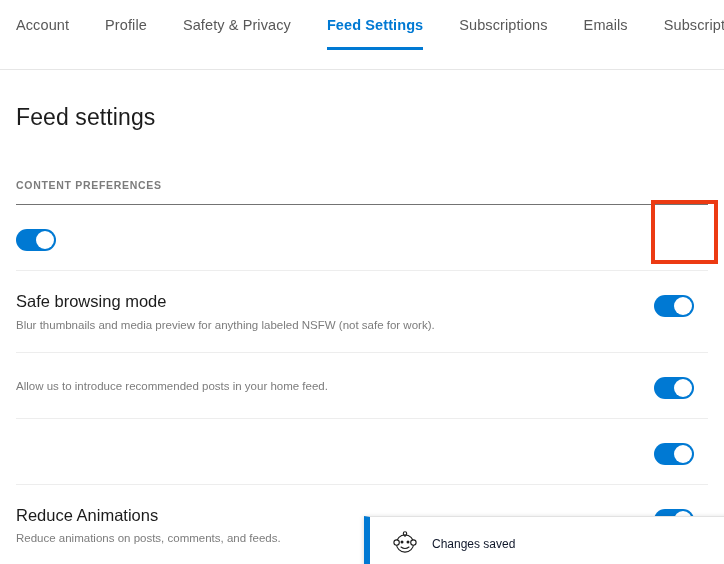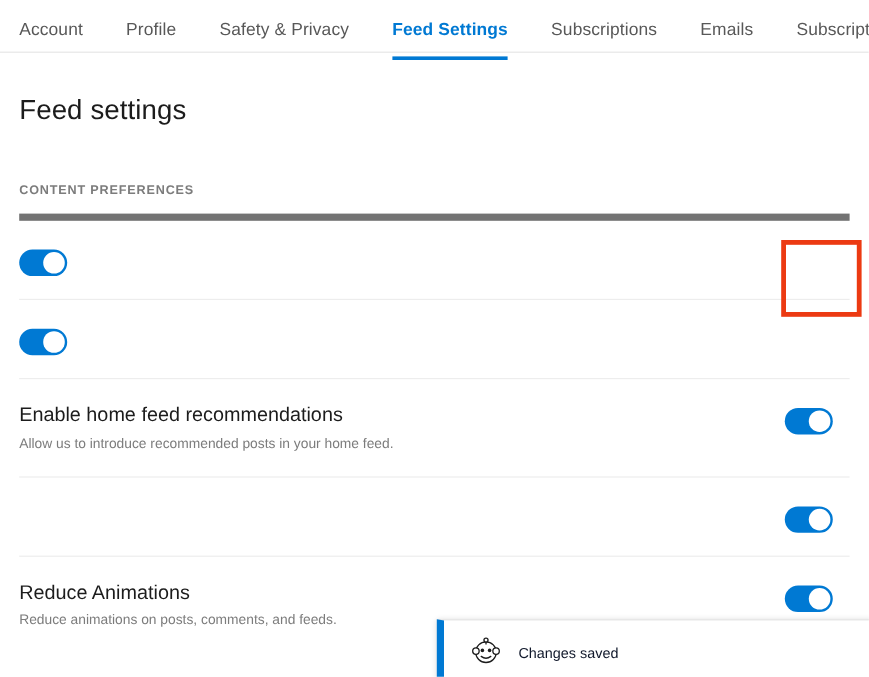--- a/index.html
+++ b/index.html
@@ -13,21 +13,21 @@
     font-family: "Liberation Sans", sans-serif;
     color: #1c1c1c;
     overflow: hidden;
     position: relative;
   }
 
   
   .tabbar {
     display: flex;
     align-items: flex-start;
-    height: 44px;
+    height: 70px;
     border-bottom: 1px solid #e6e6e6;
     padding-left: 16px;
     box-sizing: border-box;
     background: #fff;
   }
   .tab {
     font-size: 14.5px;
     color: #585858;
     padding: 17px 0 14px 0;
     margin-right: 36px;
@@ -53,21 +53,21 @@
     margin: 34px 0 0 0;
     letter-spacing: .1px;
   }
   .section-label {
     font-size: 10.5px;
     font-weight: bold;
     color: #7c7c7c;
     letter-spacing: .7px;
     margin-top: 48px;
     padding-bottom: 13px;
-    border-bottom: 6px solid #737373;
+    border-bottom: 1px solid #737373;
   }
 
   .row {
     display: flex;
     align-items: flex-start;
     justify-content: space-between;
     padding: 20px 0 19px 0;
     border-bottom: 1px solid #ededed;
     position: relative;
   }
@@ -165,30 +165,33 @@
 
   <div class="row">
     <div class="toggle-wrap">
       <div class="toggle">
         <div class="knob"></div>
       </div>
     </div>
   </div>
 
   <div class="row">
-    <div class="toggle-wrap">
-      <div class="toggle">
-        <div class="knob"></div>
-      </div>
-    </div>
-  </div>
-
-  <div class="row">
-    <div class="row-text">
-      <div class="row-title">Enable home feed recommendations</div>
+    <div class="row-text">
+      <div class="row-title">Safe browsing mode</div>
+      <div class="row-desc">Blur thumbnails and media preview for anything labeled NSFW (not safe for work).</div>
+    </div>
+    <div class="toggle-wrap">
+      <div class="toggle">
+        <div class="knob"></div>
+      </div>
+    </div>
+  </div>
+
+  <div class="row">
+    <div class="row-text">
       <div class="row-desc">Allow us to introduce recommended posts in your home feed.</div>
     </div>
     <div class="toggle-wrap">
       <div class="toggle">
         <div class="knob"></div>
       </div>
     </div>
   </div>
 
   <div class="row">

